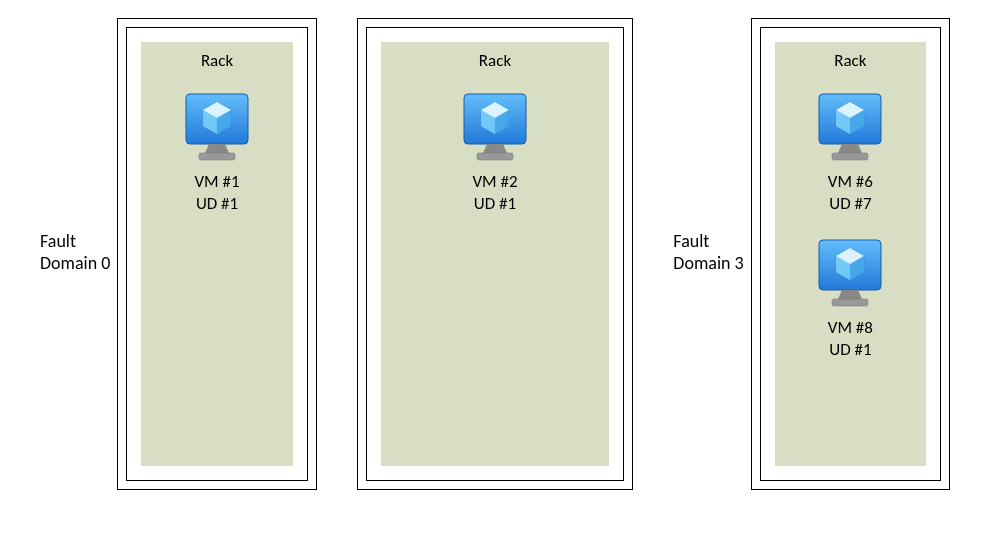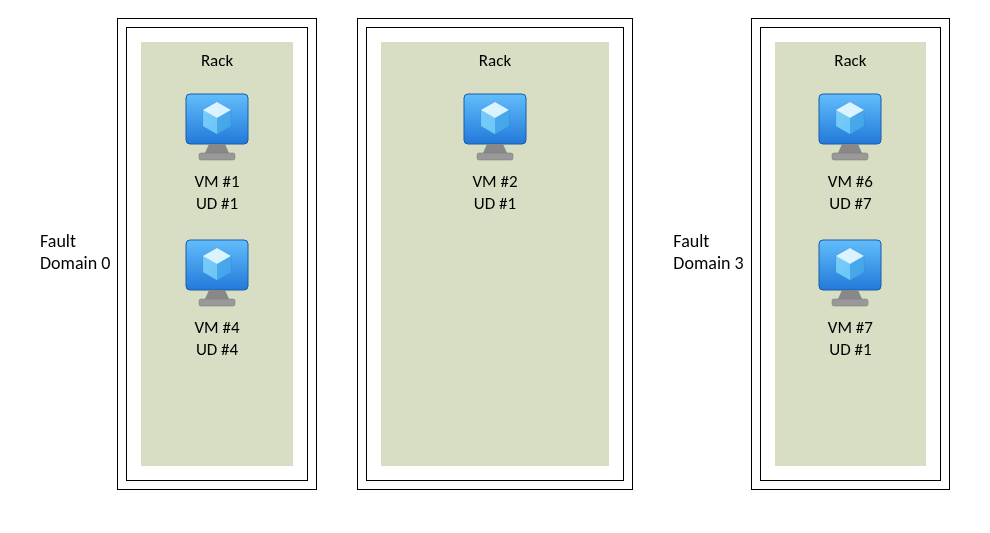--- a/index.html
+++ b/index.html
@@ -116,37 +116,20 @@
                     <polygon points="0,-16 14,-8 14,8 0,16 -14,8 -14,-8" fill="url(#cg0a)" stroke="#2d8fd8" stroke-width="0.5"></polygon>
                     <polygon points="0,-16 14,-8 0,0 -14,-8" fill="#e0f5ff" opacity="0.9"></polygon>
                     <polygon points="0,0 14,-8 14,8 0,16" fill="#3da0e8" opacity="0.85"></polygon>
                     <polygon points="0,0 -14,-8 -14,8 0,16" fill="#6bc6f7" opacity="0.85"></polygon>
                   </g>
                 </svg>
               </div>
               <div class="vm-label">VM #1</div>
               <div class="ud-label">UD #1</div>
             </div>
-            <div class="vm">
-              <div class="vm-icon-wrap">
-                <svg viewBox="0 0 64 78" width="64" height="78">
-                  <rect x="1" y="1" width="62" height="50" rx="4" fill="url(#mg0a)" stroke="#1a5ca8" stroke-width="1"></rect>
-                  <path d="M 20 60 L 44 60 L 40 51 L 24 51 Z" fill="#888888"></path>
-                  <rect x="14" y="60" width="36" height="7" rx="2" fill="#999999" stroke="#777" stroke-width="0.5"></rect>
-                  <g transform="translate(32,25)">
-                    <polygon points="0,-16 14,-8 14,8 0,16 -14,8 -14,-8" fill="url(#cg0a)" stroke="#2d8fd8" stroke-width="0.5"></polygon>
-                    <polygon points="0,-16 14,-8 0,0 -14,-8" fill="#e0f5ff" opacity="0.9"></polygon>
-                    <polygon points="0,0 14,-8 14,8 0,16" fill="#3da0e8" opacity="0.85"></polygon>
-                    <polygon points="0,0 -14,-8 -14,8 0,16" fill="#6bc6f7" opacity="0.85"></polygon>
-                  </g>
-                </svg>
-              </div>
-              <div class="vm-label">VM #4</div>
-              <div class="ud-label">UD #4</div>
-            </div>
           </div>
         </div>
       </div>
     </div>
   </div>
 
   <div class="fault-domain">
     <div class="outer-box">
       <div class="inner-box">
         <div class="rack">
@@ -206,21 +189,21 @@
                   <path d="M 20 60 L 44 60 L 40 51 L 24 51 Z" fill="#888888"></path>
                   <rect x="14" y="60" width="36" height="7" rx="2" fill="#999999" stroke="#777" stroke-width="0.5"></rect>
                   <g transform="translate(32,25)">
                     <polygon points="0,-16 14,-8 14,8 0,16 -14,8 -14,-8" fill="url(#cg0a)" stroke="#2d8fd8" stroke-width="0.5"></polygon>
                     <polygon points="0,-16 14,-8 0,0 -14,-8" fill="#e0f5ff" opacity="0.9"></polygon>
                     <polygon points="0,0 14,-8 14,8 0,16" fill="#3da0e8" opacity="0.85"></polygon>
                     <polygon points="0,0 -14,-8 -14,8 0,16" fill="#6bc6f7" opacity="0.85"></polygon>
                   </g>
                 </svg>
               </div>
-              <div class="vm-label">VM #7</div>
+              <div class="vm-label">VM #8</div>
               <div class="ud-label">UD #1</div>
             </div>
           </div>
         </div>
       </div>
     </div>
   </div>
 
 </div>
 

